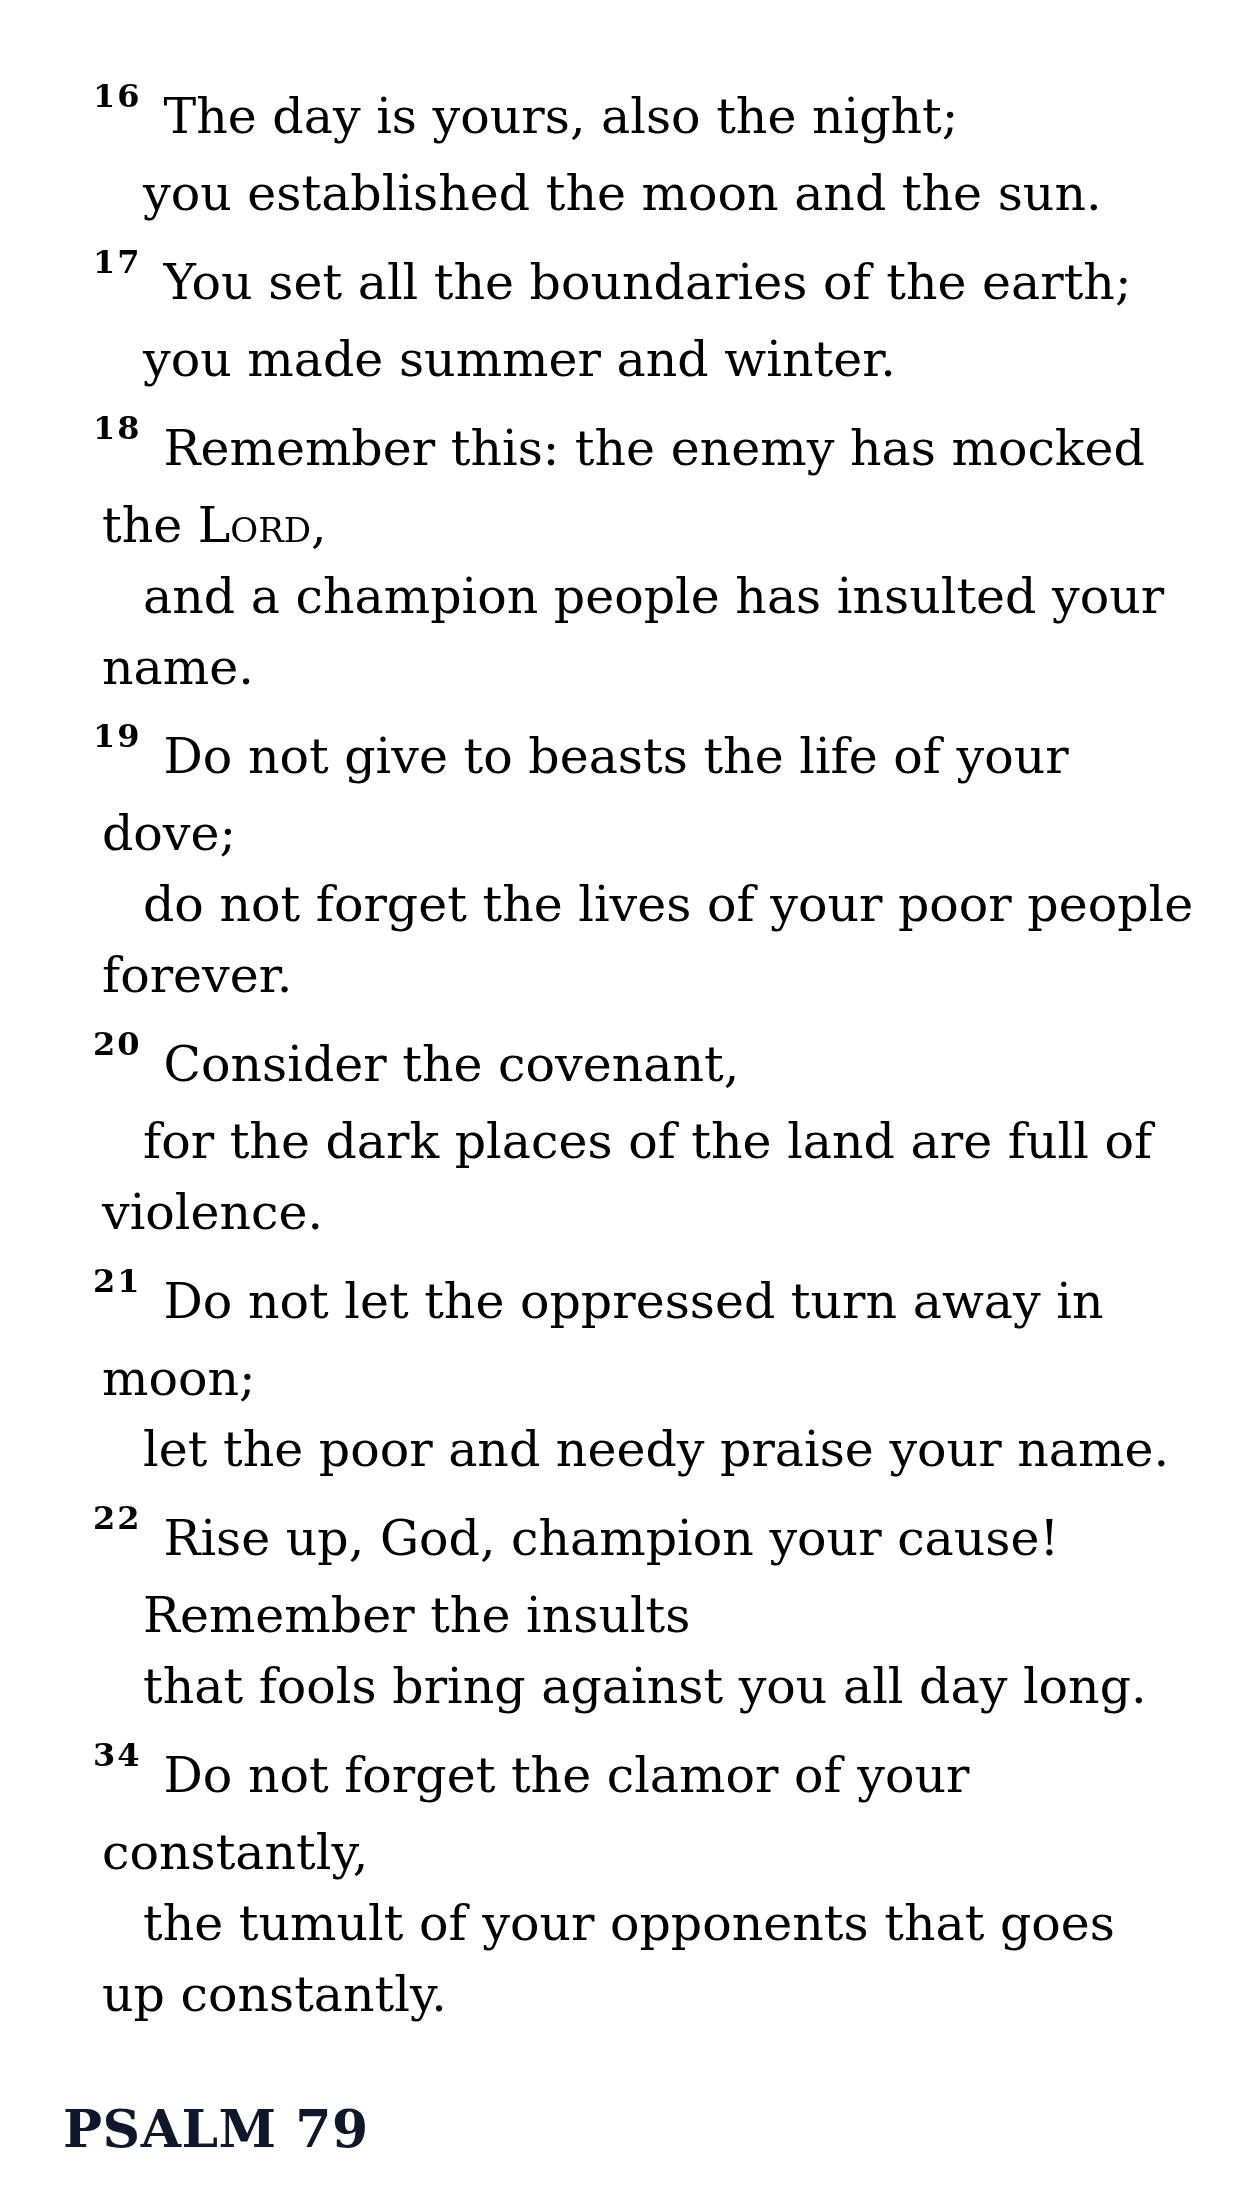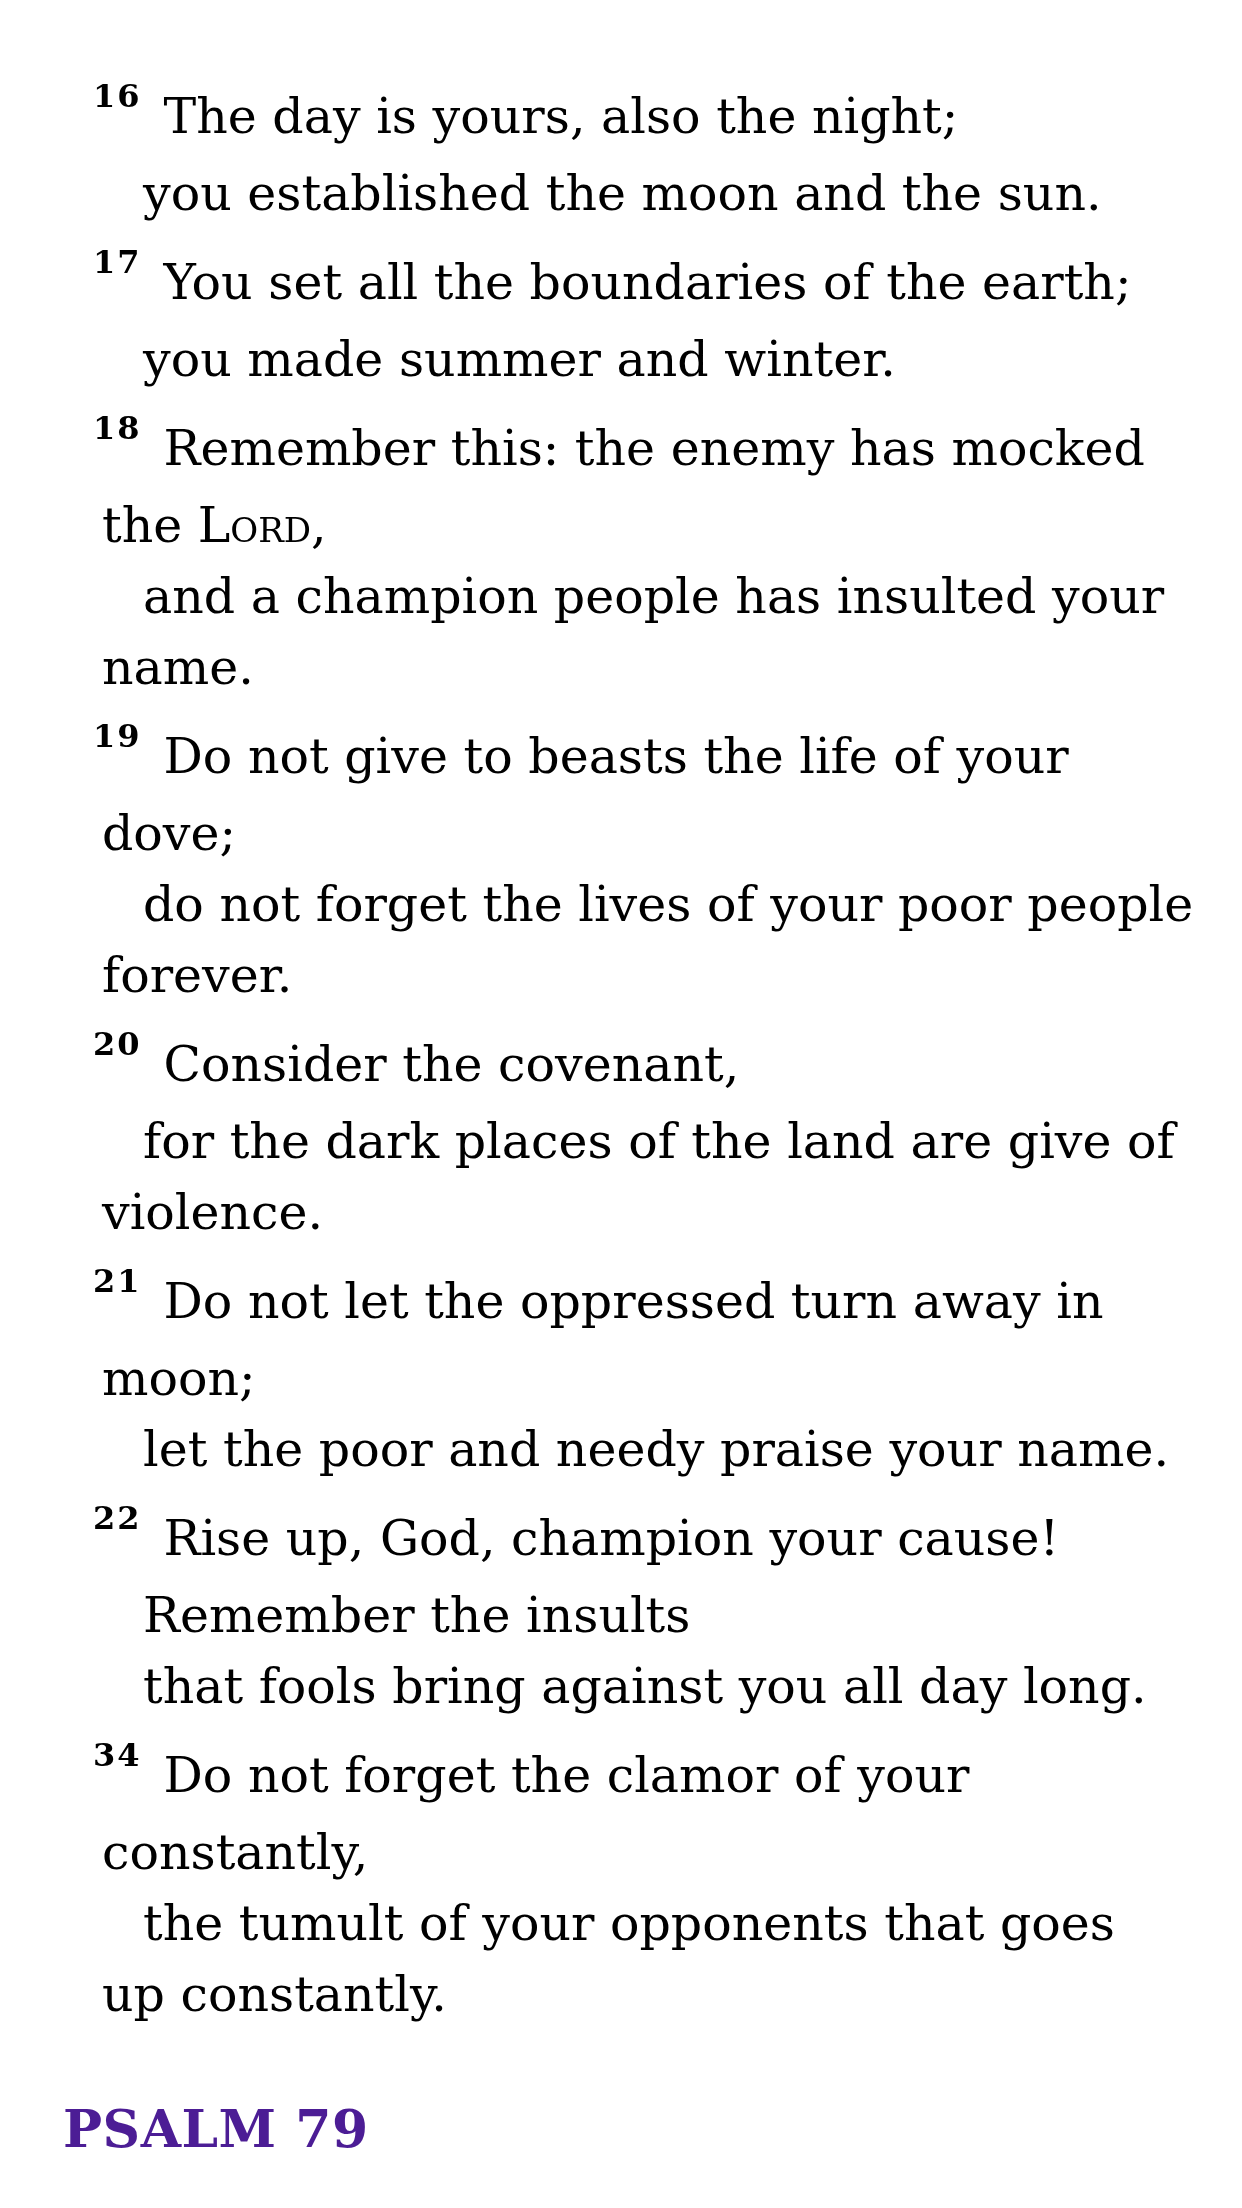--- a/index.html
+++ b/index.html
@@ -41,42 +41,42 @@
     margin-right: 22px;
   }
   .sc { font-variant: small-caps; }
   .chapter-heading {
     margin-top: 68px;
     margin-left: -38px;
     font-weight: 700;
     font-size: 52px;
     line-height: 62px;
     letter-spacing: 0.5px;
-    color: #4c1d95;
+    color: #0f172a;
   }
 </style>
 </head>
 <body>
 
 <main class="reader">
   <div>
       <div class="line first"><span class="vnum">16</span>The day is yours, also the night;</div>
       <div class="line second">you established the moon and the sun.</div>
       <div class="line first"><span class="vnum">17</span>You set all the boundaries of the earth;</div>
       <div class="line second">you made summer and winter.</div>
       <div class="line first"><span class="vnum">18</span>Remember this: the enemy has mocked</div>
       <div class="line wrap">the <span class="sc">Lord</span>,</div>
       <div class="line second">and a champion people has insulted your</div>
       <div class="line wrap">name.</div>
       <div class="line first"><span class="vnum">19</span>Do not give to beasts the life of your</div>
       <div class="line wrap">dove;</div>
       <div class="line second">do not forget the lives of your poor people</div>
       <div class="line wrap">forever.</div>
       <div class="line first"><span class="vnum">20</span>Consider the covenant,</div>
-      <div class="line second">for the dark places of the land are give of</div>
+      <div class="line second">for the dark places of the land are full of</div>
       <div class="line wrap">violence.</div>
       <div class="line first"><span class="vnum">21</span>Do not let the oppressed turn away in</div>
       <div class="line wrap">moon;</div>
       <div class="line second">let the poor and needy praise your name.</div>
       <div class="line first"><span class="vnum">22</span>Rise up, God, champion your cause!</div>
       <div class="line second">Remember the insults</div>
       <div class="line second">that fools bring against you all day long.</div>
       <div class="line first"><span class="vnum">34</span>Do not forget the clamor of your</div>
       <div class="line wrap">constantly,</div>
       <div class="line second">the tumult of your opponents that goes</div>

